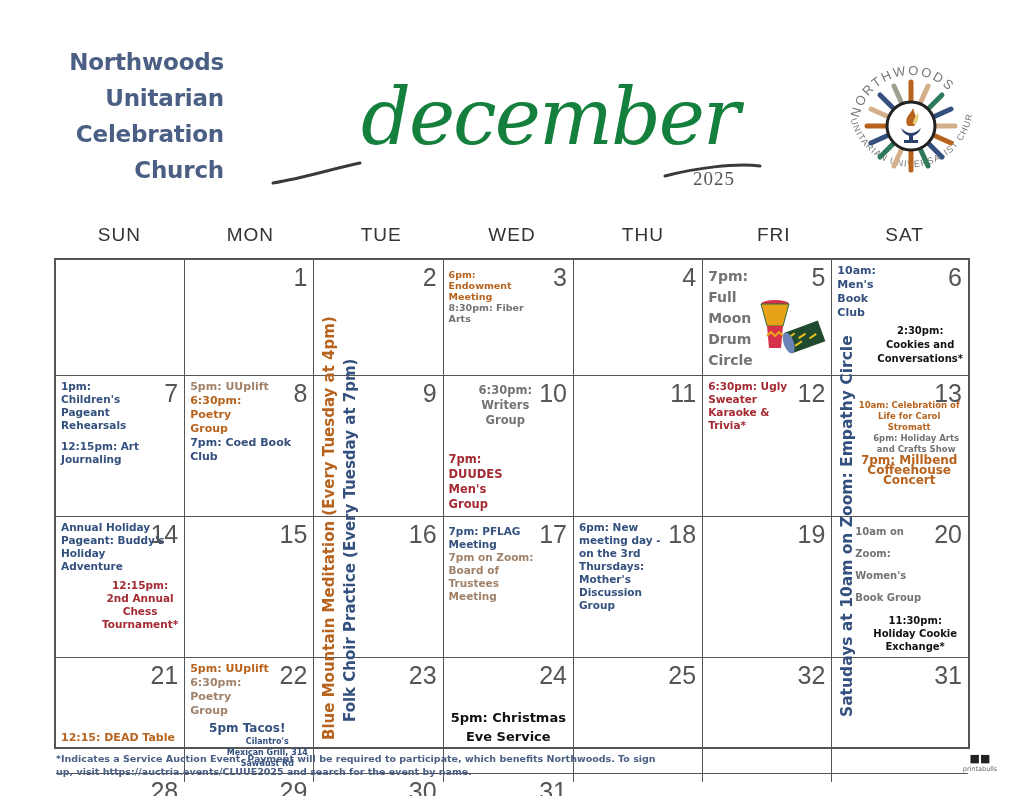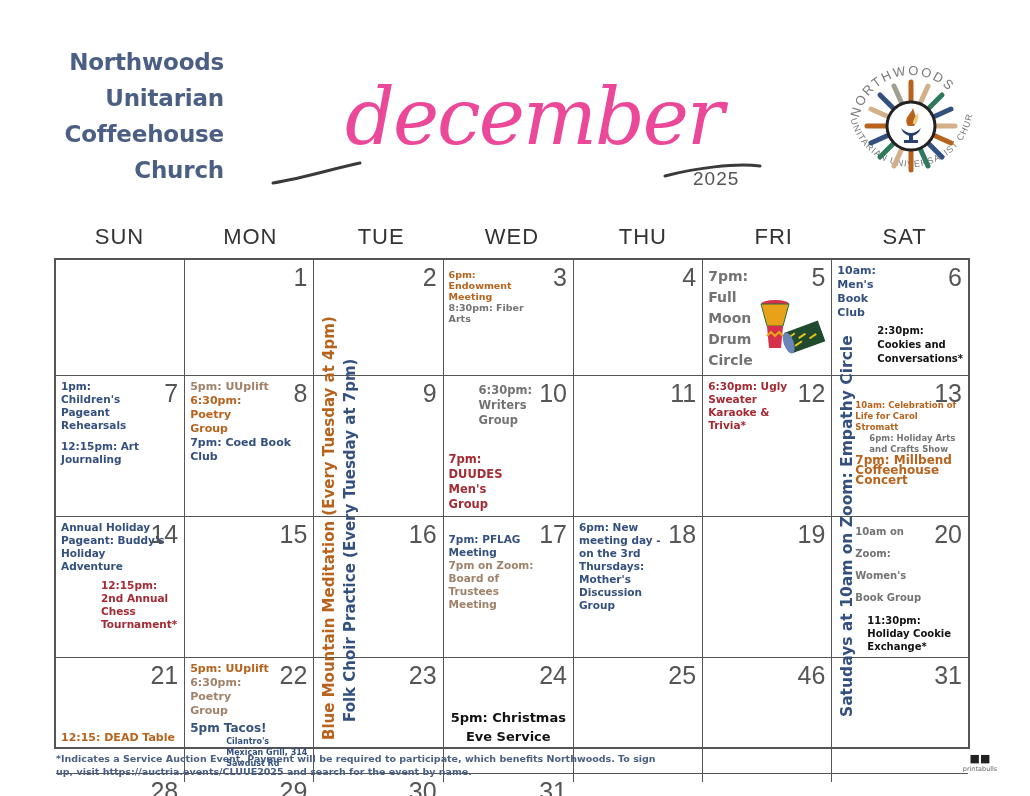--- a/index.html
+++ b/index.html
@@ -9,58 +9,58 @@
   .church-name {
     position: absolute; left: 30px; top: 44px; width: 194px;
     text-align: right; font-family: "DejaVu Sans", sans-serif; font-weight: bold;
     font-size: 23px; line-height: 36px; color: #4a5f83; letter-spacing: -0.2px;
   }
   .church-name span { display: block; }
 
   .month-title { position: absolute; left: 265px; top: 68px; width: 510px; height: 130px; }
   .month-title svg { width: 100%; height: 100%; }
   .month-word {
-    position: absolute; left: 80px; top: 4px; font-family: "DejaVu Serif", serif;
-    font-style: italic; font-size: 78px; color: #ec4899; letter-spacing: -2px;
+    position: absolute; left: 96px; top: 4px; font-family: "DejaVu Serif", serif;
+    font-style: italic; font-size: 78px; color: #15803d; letter-spacing: -2px;
     font-weight: normal;
   }
   .year {
-    position: absolute; left: 693px; top: 168px; font-family: Liberation Sans, sans-serif;
+    position: absolute; left: 693px; top: 168px; font-family: Liberation Serif, serif;
     font-size: 19px; color: #555; letter-spacing: 1px;
   }
 
   .logo { position: absolute; left: 836px; top: 56px; width: 150px; height: 140px; }
 
   .dow {
     position: absolute; top: 224px; left: 54px; width: 916px; height: 34px;
     display: flex;
   }
   .dow div {
     flex: 1; text-align: center; font-family: "Liberation Sans", sans-serif;
-    font-size: 22px; color: #333; letter-spacing: 1px;
+    font-size: 19px; color: #333; letter-spacing: 1px;
   }
 
   .grid {
     position: absolute; left: 54px; top: 258px; width: 916px; height: 491px;
     border: 2px solid #555;
     display: grid; grid-template-columns: repeat(7, 1fr); grid-template-rows: repeat(5, 1fr);
   }
   .cell {
     position: relative; border-right: 1.5px solid #555; border-bottom: 1.5px solid #555;
     padding: 4px 5px; overflow: visible;
   }
   .cell:nth-child(7n) { border-right: none; }
   .cell.last-row { border-bottom: none; }
   .daynum {
     position: absolute; right: 6px; top: 3px; font-family: "Liberation Sans", sans-serif;
     font-size: 25px; color: #555; font-weight: normal; line-height: 28px;
   }
   .ev { font-weight: bold; font-size: 10.5px; line-height: 13px; }
   .ev.small { font-size: 9px; line-height: 11px; }
-  .ev.right { text-align: left; }
+  .ev.right { text-align: center; }
   .ev.center { text-align: center; }
   .c-blue { color: #34507e; }
   .c-orange { color: #b8631d; }
   .c-tan { color: #a0826a; }
   .c-gray { color: #737373; }
   .c-red { color: #a42a33; }
   .c-black { color: #111; }
 
   .vertical {
     position: absolute; font-weight: bold; white-space: nowrap;
@@ -74,21 +74,21 @@
   .brand { position: absolute; left: 955px; top: 752px; width: 50px; text-align: center; }
   .brand .dogs { font-size: 11px; color: #222; }
   .brand .txt { font-size: 6.5px; color: #666; }
 </style>
 </head>
 <body>
 
 <div class="church-name">
   <span>Northwoods</span>
   <span>Unitarian</span>
-  <span>Coffeehouse</span>
+  <span>Celebration</span>
   <span>Church</span>
 </div>
 
 <div class="month-title">
   <svg viewBox="0 0 510 130">
     <path d="M8 115 C 40 110, 70 100, 95 95" stroke="#3a3a3a" stroke-width="3" fill="none" stroke-linecap="round"></path>
     <path d="M400 108 C 430 100, 470 95, 495 98" stroke="#3a3a3a" stroke-width="3" fill="none" stroke-linecap="round"></path>
   </svg>
   <div class="month-word">december</div>
 </div>
@@ -222,21 +222,21 @@
     <div class="ev c-red right" style="margin-top:6px;padding-left:40px;font-size:10.5px">12:15pm: 2nd Annual Chess Tournament*</div>
   </div>
   <div class="cell">
     <div class="daynum">15</div>
   </div>
   <div class="cell">
     <div class="daynum">16</div>
   </div>
   <div class="cell">
     <div class="daynum">17</div>
-    <div style="margin-top:12px;width:92px">
+    <div style="margin-top:4px;width:92px">
       <div class="ev c-blue" style="font-size:10.5px">7pm: PFLAG Meeting</div>
       <div class="ev c-tan" style="font-size:10.5px">7pm on Zoom: Board of Trustees Meeting</div>
     </div>
   </div>
   <div class="cell">
     <div class="daynum">18</div>
     <div class="ev c-blue" style="width:98px;font-size:10.5px">6pm: New meeting day - on the 3rd Thursdays: Mother's Discussion Group</div>
   </div>
   <div class="cell">
     <div class="daynum">19</div>
@@ -262,21 +262,21 @@
     <div class="daynum">23</div>
   </div>
   <div class="cell">
     <div class="daynum">24</div>
     <div class="ev c-black center" style="font-size:13px;line-height:19px;margin-top:46px">5pm: Christmas Eve Service</div>
   </div>
   <div class="cell">
     <div class="daynum">25</div>
   </div>
   <div class="cell">
-    <div class="daynum">46</div>
+    <div class="daynum">32</div>
   </div>
   <div class="cell">
     <div class="daynum">31</div>
   </div>
 
   <div class="cell last-row">
     <div class="daynum">28</div>
   </div>
   <div class="cell last-row">
     <div class="daynum">29</div>

